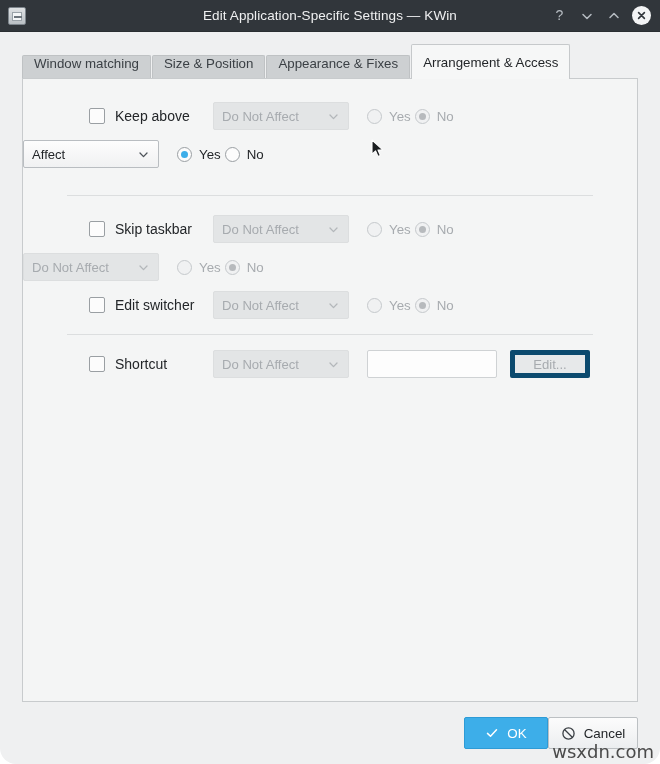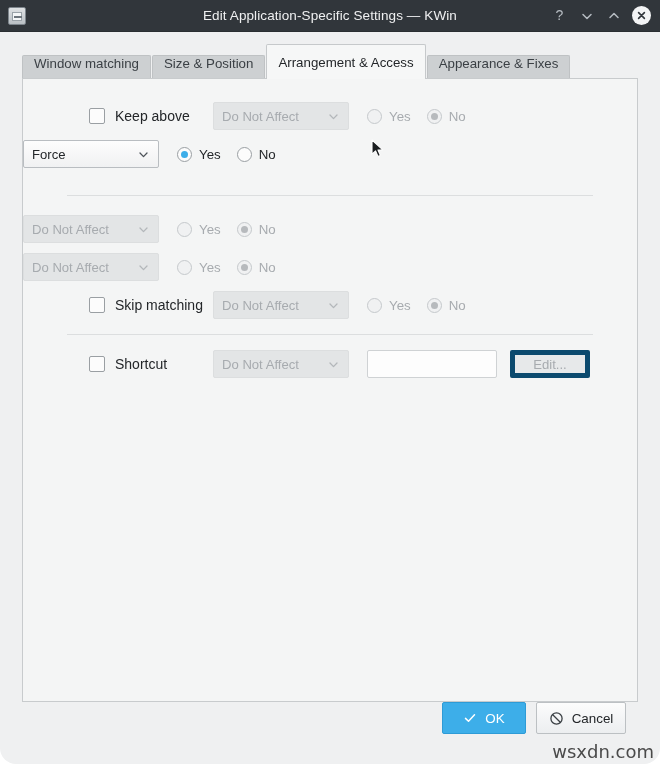--- a/index.html
+++ b/index.html
@@ -195,21 +195,21 @@
     color: #a7abaf;
     justify-content: flex-end;
   }
   .combo.disabled .chev { color: #b3b7ba; }
 
   
   .radios {
     display: flex;
     align-items: flex-end;
     margin-left: 18px;
-    gap: 16px;
+    gap: 4px;
   }
   .radio-item {
     display: flex;
     align-items: center;
     gap: 7px;
     font-size: 13.3px;
     color: #232629;
   }
   .radio {
     width: 15px; height: 15px;
@@ -265,23 +265,23 @@
     font-size: 13.1px;
     display: flex;
     align-items: center;
     justify-content: center;
   }
 
   
   #buttonbar {
     height: 62px;
     display: flex;
+    align-items: center;
     justify-content: flex-end;
-    padding-right: 34px;
-    gap: 10px;
+    padding-right: 22px;
     flex: 0 0 auto;
   }
   .dlg-btn {
     height: 32px;
     border-radius: 2px;
     display: flex;
     align-items: center;
     justify-content: center;
     gap: 8px;
     font-size: 13.4px;
@@ -349,22 +349,22 @@
         <svg width="13" height="13" viewBox="0 0 13 13">
           <path d="M3.6 3.6 L9.4 9.4 M9.4 3.6 L3.6 9.4" fill="none" stroke="#31363b" stroke-width="1.6" stroke-linecap="round"></path>
         </svg>
       </div>
     </div>
   </div>
 
   <div id="tabstrip">
     <div class="tab">Window matching</div>
     <div class="tab">Size &amp; Position</div>
+    <div class="tab">Appearance &amp; Fixes</div>
     <div class="tab active">Arrangement &amp; Access</div>
-    <div class="tab">Appearance &amp; Fixes</div>
   </div>
 
   <div id="tabpage">
     <div id="rows">
 
       <div class="row">
         <div class="cb-cell">
           <div class="checkbox"></div>
           <span class="cb-label">Keep above</span>
         </div>
@@ -383,21 +383,21 @@
           </div>
           <div class="radio-item disabled">
             <span class="radio selected"></span>
             <span>No</span>
           </div>
         </div>
       </div>
 
       <div class="row">
         <div class="combo">
-          <span>Force</span>
+          <span>Affect</span>
           <span class="chev">
             <svg width="13" height="13" viewBox="0 0 13 13">
                 <path d="M3 5 L6.5 8.6 L10 5" fill="none" stroke="currentColor" stroke-width="1.3" stroke-linecap="round" stroke-linejoin="round"></path>
               </svg>
           </span>
         </div>
         <div class="radios">
           <div class="radio-item">
             <span class="radio selected"></span>
             <span>Yes</span>
@@ -405,20 +405,45 @@
           <div class="radio-item">
             <span class="radio"></span>
             <span>No</span>
           </div>
         </div>
       </div>
 
       <div class="spacer-lg"></div>
       <div class="sep"></div>
       <div class="spacer-md"></div>
+
+      <div class="row">
+        <div class="cb-cell">
+          <div class="checkbox"></div>
+          <span class="cb-label">Skip taskbar</span>
+        </div>
+        <div class="combo disabled">
+          <span>Do Not Affect</span>
+          <span class="chev">
+            <svg width="13" height="13" viewBox="0 0 13 13">
+                <path d="M3 5 L6.5 8.6 L10 5" fill="none" stroke="currentColor" stroke-width="1.3" stroke-linecap="round" stroke-linejoin="round"></path>
+              </svg>
+          </span>
+        </div>
+        <div class="radios">
+          <div class="radio-item disabled">
+            <span class="radio"></span>
+            <span>Yes</span>
+          </div>
+          <div class="radio-item disabled">
+            <span class="radio selected"></span>
+            <span>No</span>
+          </div>
+        </div>
+      </div>
 
       <div class="row">
         <div class="combo disabled">
           <span>Do Not Affect</span>
           <span class="chev">
             <svg width="13" height="13" viewBox="0 0 13 13">
                 <path d="M3 5 L6.5 8.6 L10 5" fill="none" stroke="currentColor" stroke-width="1.3" stroke-linecap="round" stroke-linejoin="round"></path>
               </svg>
           </span>
         </div>
@@ -428,44 +453,23 @@
             <span>Yes</span>
           </div>
           <div class="radio-item disabled">
             <span class="radio selected"></span>
             <span>No</span>
           </div>
         </div>
       </div>
 
       <div class="row">
-        <div class="combo disabled">
-          <span>Do Not Affect</span>
-          <span class="chev">
-            <svg width="13" height="13" viewBox="0 0 13 13">
-                <path d="M3 5 L6.5 8.6 L10 5" fill="none" stroke="currentColor" stroke-width="1.3" stroke-linecap="round" stroke-linejoin="round"></path>
-              </svg>
-          </span>
-        </div>
-        <div class="radios">
-          <div class="radio-item disabled">
-            <span class="radio"></span>
-            <span>Yes</span>
-          </div>
-          <div class="radio-item disabled">
-            <span class="radio selected"></span>
-            <span>No</span>
-          </div>
-        </div>
-      </div>
-
-      <div class="row">
         <div class="cb-cell">
           <div class="checkbox"></div>
-          <span class="cb-label">Skip matching</span>
+          <span class="cb-label">Edit switcher</span>
         </div>
         <div class="combo disabled">
           <span>Do Not Affect</span>
           <span class="chev">
             <svg width="13" height="13" viewBox="0 0 13 13">
                 <path d="M3 5 L6.5 8.6 L10 5" fill="none" stroke="currentColor" stroke-width="1.3" stroke-linecap="round" stroke-linejoin="round"></path>
               </svg>
           </span>
         </div>
         <div class="radios">

